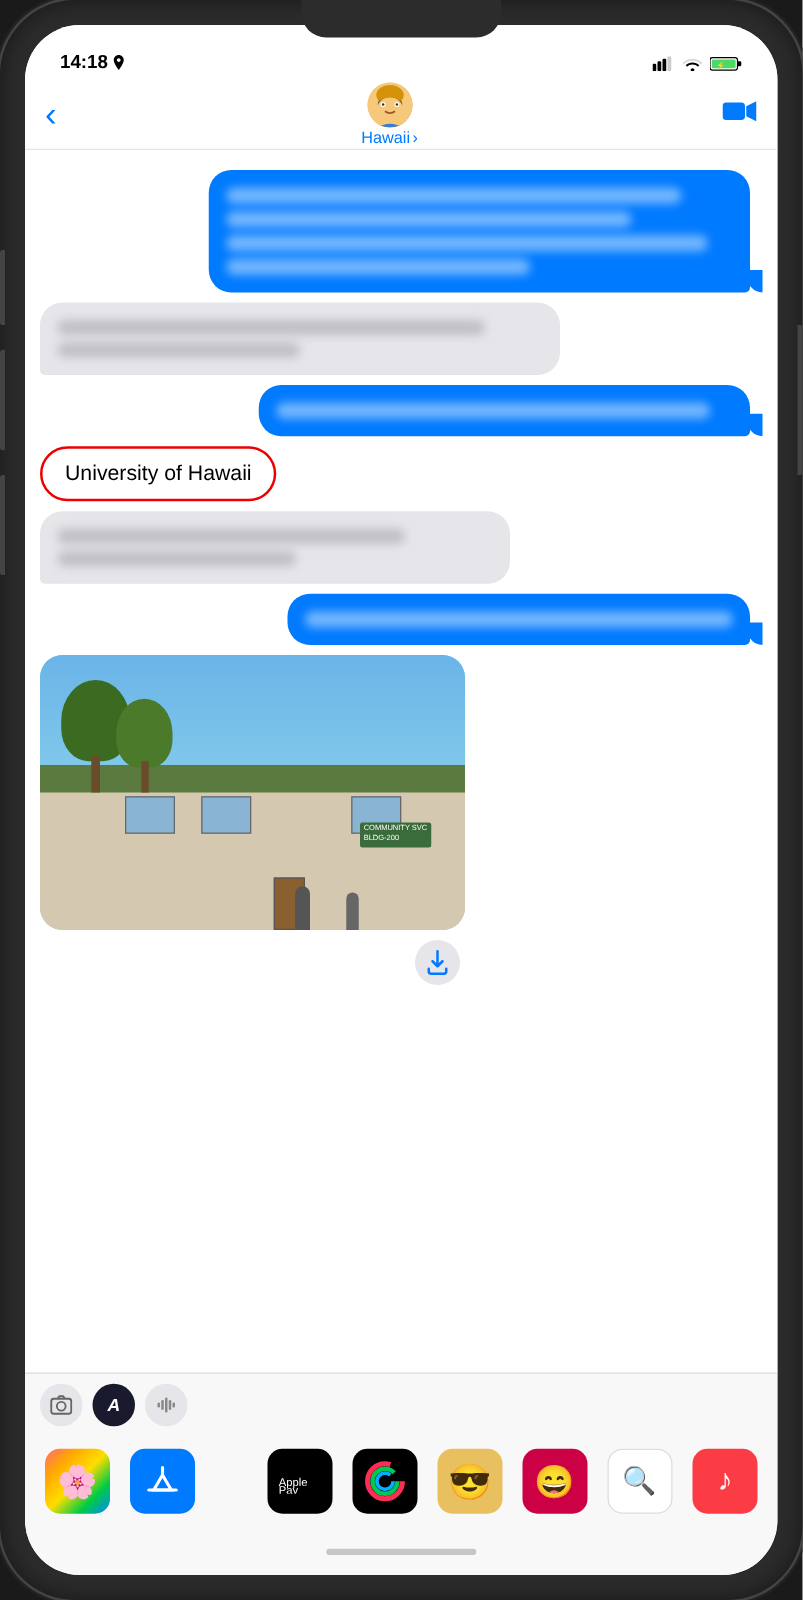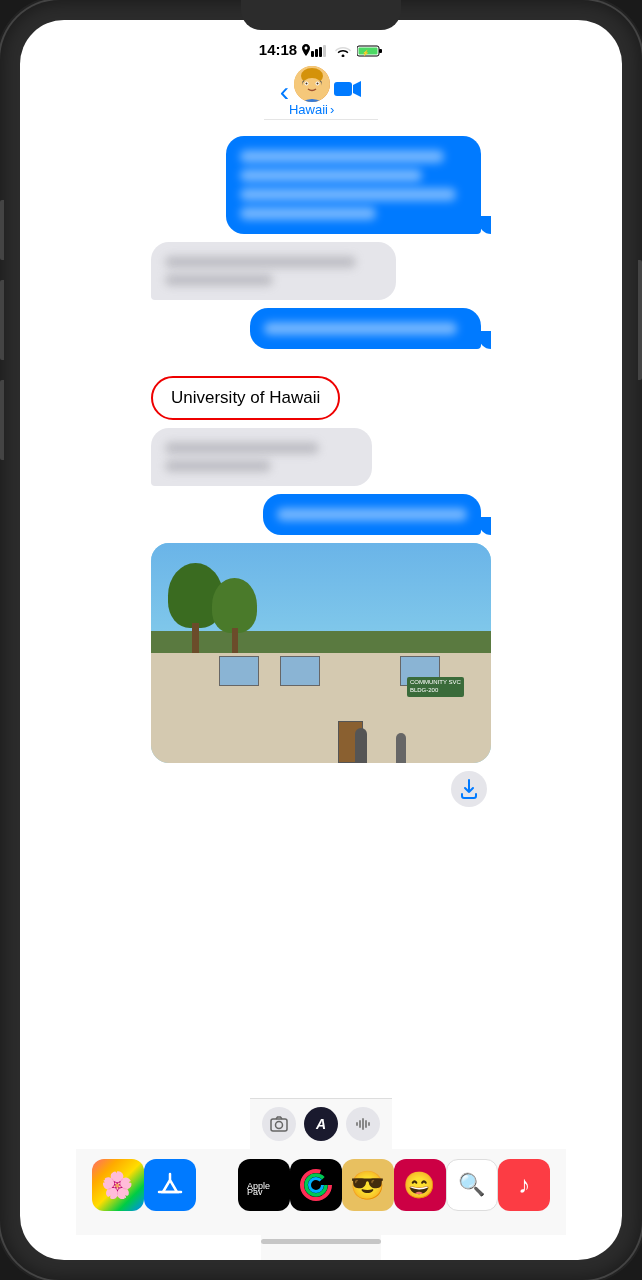--- a/index.html
+++ b/index.html
@@ -24,21 +24,20 @@
       position: absolute;
       top: 20px;
       left: 20px;
       right: 20px;
       bottom: 20px;
       background: #fff;
       border-radius: 44px;
       overflow: hidden;
       display: flex;
       flex-direction: column;
-      align-items: center;
     }
     
     .notch {
       position: absolute;
       top: 0;
       left: 50%;
       transform: translateX(-50%);
       width: 160px;
       height: 30px;
       background: #2c2c2c;
@@ -158,21 +157,20 @@
     
     .highlight-bubble {
       background: #fff;
       border: 2.5px solid #e00;
       border-radius: 22px;
       padding: 10px 18px;
       font-size: 17px;
       color: #000;
       font-weight: 400;
       max-width: 65%;
-      margin-top: 19px;
     }
     
     .photo-bubble {
       width: 340px;
       height: 220px;
       border-radius: 18px;
       overflow: hidden;
       position: relative;
       background: #87CEEB;
     }

